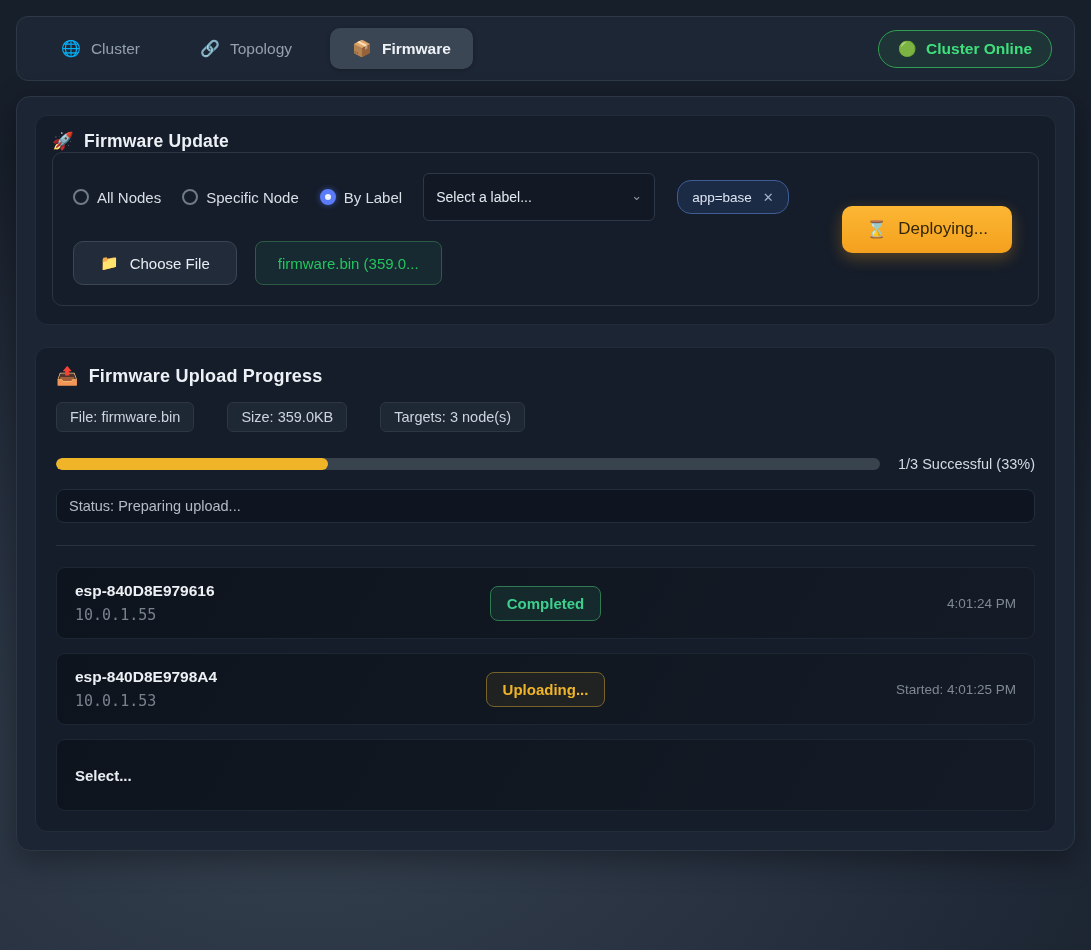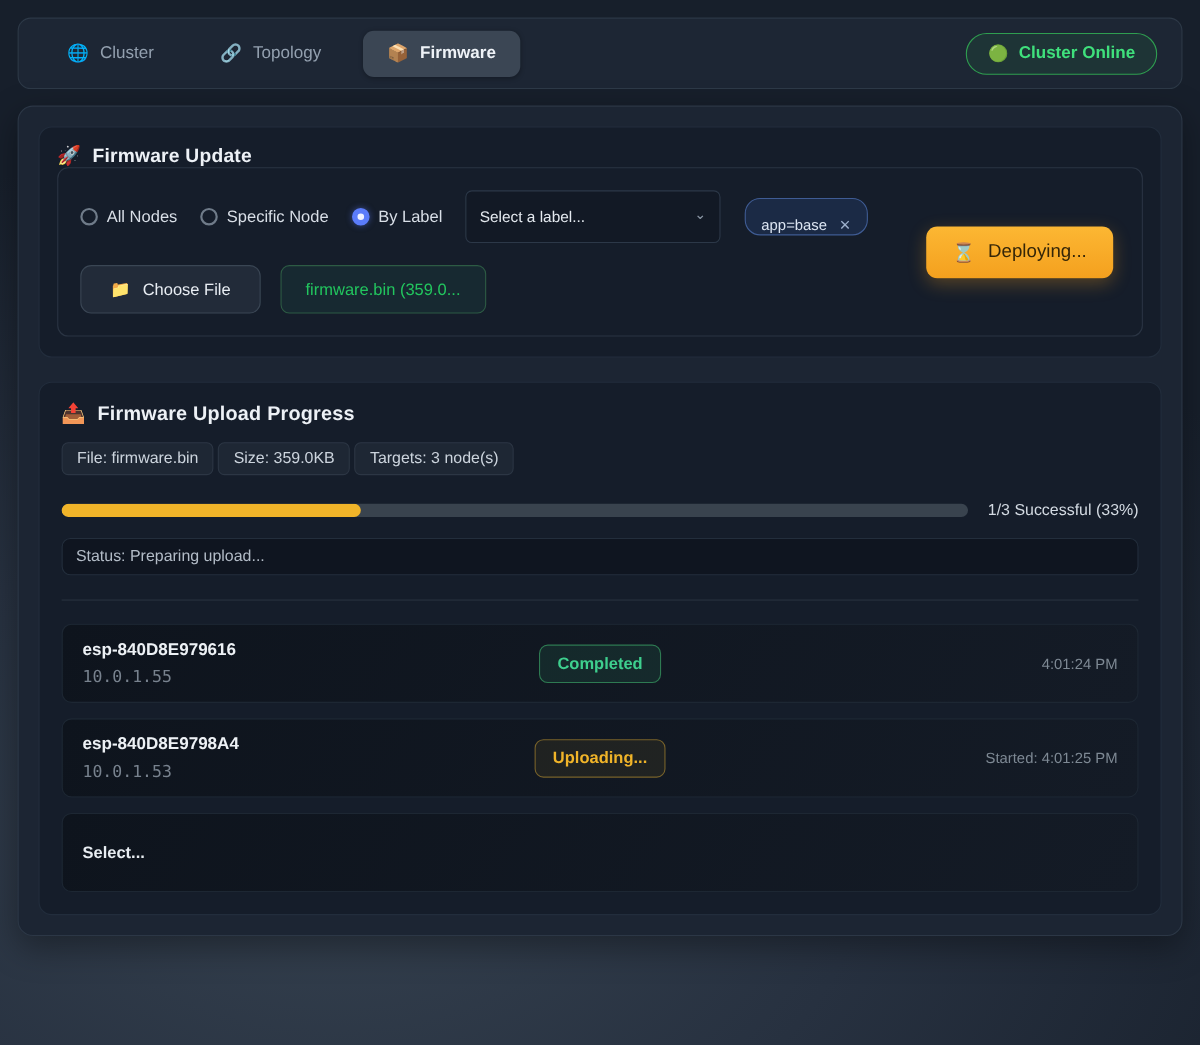--- a/index.html
+++ b/index.html
@@ -86,21 +86,21 @@
     color: #e4e9ef; font-size: 14px;
     display: flex; align-items: center; justify-content: space-between;
     padding: 0 12px; cursor: pointer;
   }
   .label-select .chevron { color: #8b97a6; font-size: 13px; margin-top: -4px; }
   .label-tag {
     margin-left: 22px; height: 27px; padding: 16px 14px;
     border-radius: 14px;
     background: #1b2a45; border: 1px solid #3f5c94;
     color: #dce5f2; font-size: 13.5px;
-    display: flex; gap: 11px;
+    display: flex; align-items: center; gap: 11px;
   }
   .label-tag .tag-x { color: #9db0cc; font-size: 13px; cursor: pointer; }
   .file-row { display: flex; gap: 18px; }
   .btn-choose {
     height: 44px; padding: 0 26px; border-radius: 10px;
     background: #222b39; border: 1px solid #3a4654;
     color: #e8edf3; font-size: 15px;
     display: flex; align-items: center; gap: 11px; cursor: pointer;
     font-family: inherit;
   }
@@ -115,21 +115,21 @@
     background: linear-gradient(180deg, #fcb733, #f4a01e);
     border: none; color: #352608; font-size: 17px;
     display: flex; align-items: center; gap: 11px;
     box-shadow: 0 5px 16px rgba(244,160,30,0.3);
     cursor: pointer; font-family: inherit; margin-right: 6px;
   }
 
   
   .card-progress { padding: 17px 20px 20px; }
   .card-progress .card-title { font-size: 18px; }
-  .meta-row { display: flex; gap: 4px; margin: 15px 0 24px; }
+  .meta-row { display: flex; gap: 33px; margin: 15px 0 24px; }
   .meta-badge {
     background: #1e2734; border: 1px solid #2c3644; border-radius: 6px;
     padding: 6px 13px; color: #ccd4dd; font-size: 14.5px;
   }
   .progress-row { display: flex; align-items: center; gap: 18px; }
   .progress-track {
     flex: 1; height: 12px; border-radius: 6px;
     background: #39434e; overflow: hidden;
   }
   .progress-fill { height: 100%; background: #f0b429; border-radius: 6px; }

